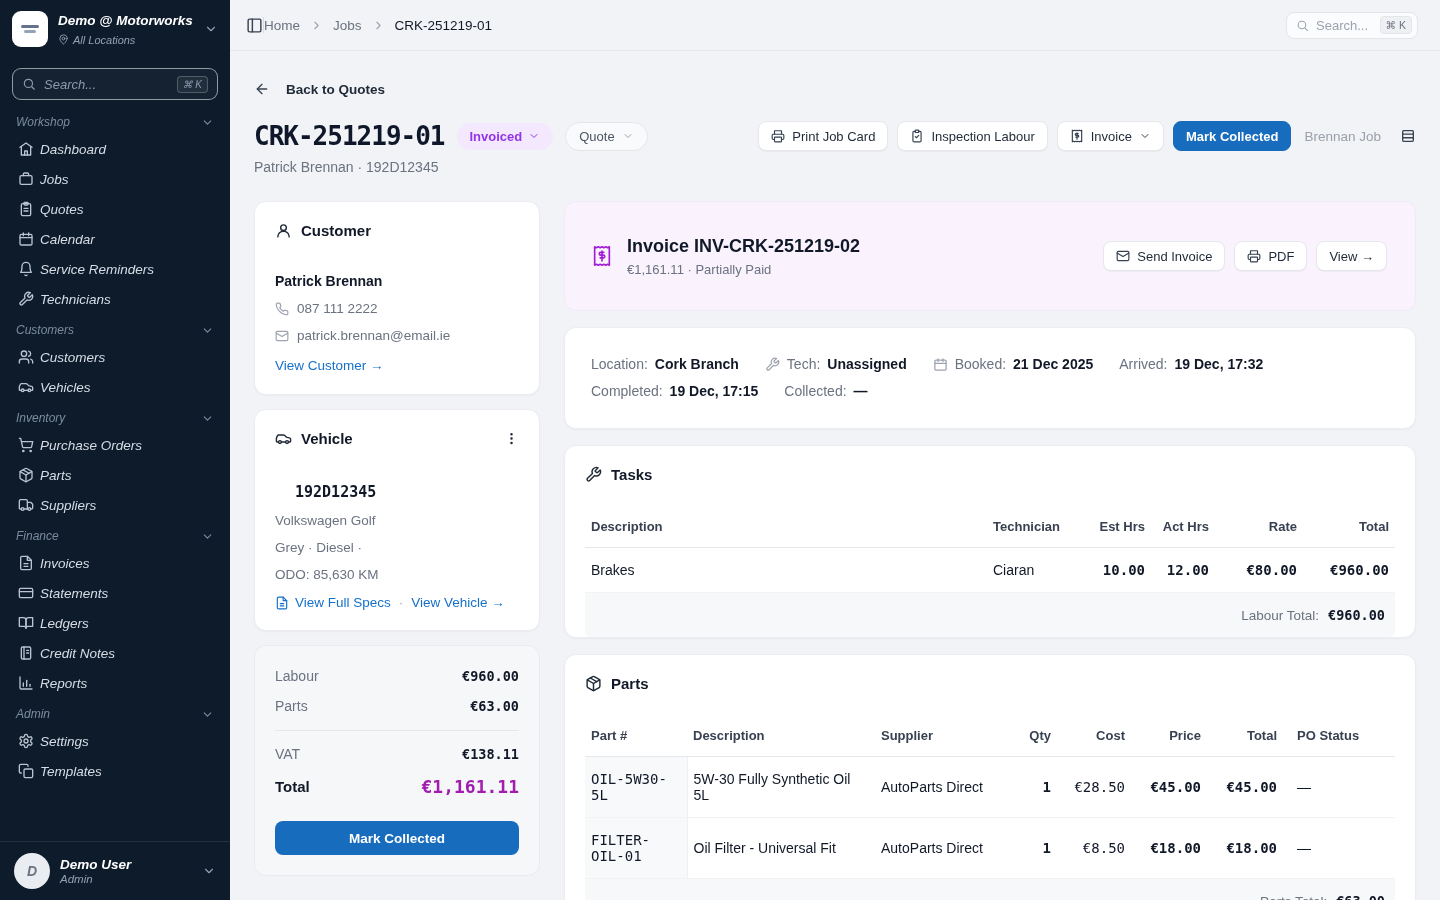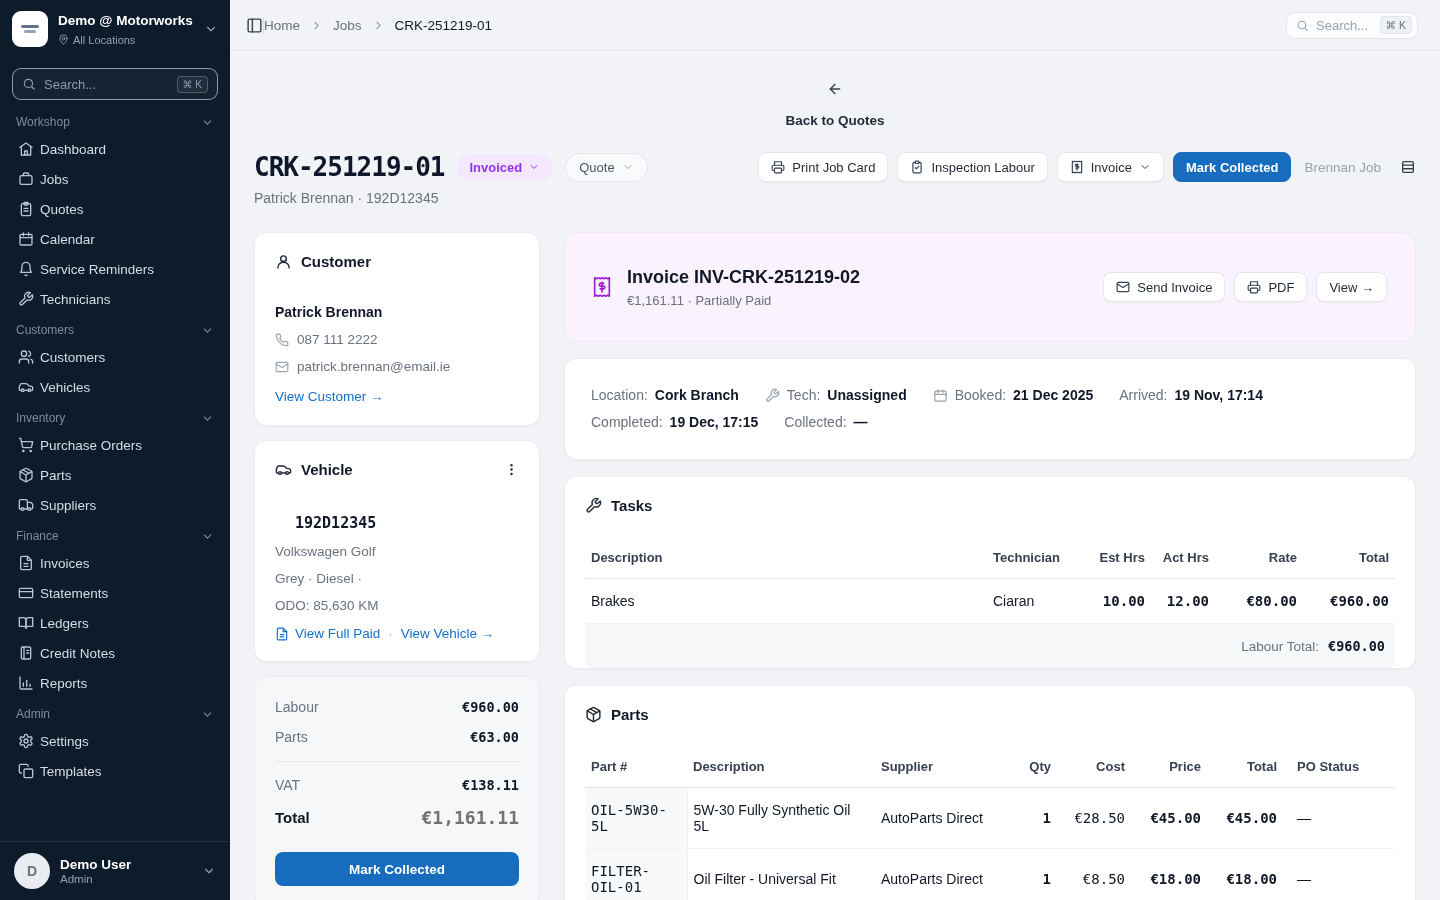--- a/index.html
+++ b/index.html
@@ -2,21 +2,21 @@
 <html><head>
 <meta charset="utf-8">
 <style>
   * { margin:0; padding:0; box-sizing:border-box; }
   html,body { width:1440px; height:900px; overflow:hidden; }
   body { display:flex; font-family:"Liberation Sans",sans-serif; background:#f1f3f6; color:#111827; }
   svg.ic { width:16px; height:16px; fill:none; stroke:currentColor; stroke-width:2; stroke-linecap:round; stroke-linejoin:round; flex:none; }
   .mono { font-family:"DejaVu Sans Mono","Liberation Mono",monospace; }
 
   
-  .sidebar { width:230px; min-width:230px; background:#0d1b2b; color:#dbe2ea; display:flex; flex-direction:column; }
+  .sidebar { width:230px; min-width:230px; background:#0d1b2b; color:#dbe2ea; display:flex; flex-direction:column;font-style:italic; }
   .org { display:flex; align-items:center; gap:10px; padding:11px 12px; }
   .org-logo { width:36px; height:36px; background:#ffffff; border-radius:9px; display:flex; flex-direction:column; align-items:center; justify-content:center; gap:2px; }
   .org-logo i { display:block; width:18px; height:3px; border-radius:2px; background:#64748b; }
   .org-logo i.b2 { width:12px; background:#94a3b8; }
   .org-meta { flex:1; min-width:0; }
   .org-name { font-size:13.5px; font-weight:700; color:#fff; white-space:nowrap; }
   .org-loc { display:flex; align-items:center; gap:4px; font-size:11px; color:#93a0b3; margin-top:6px; }
   .org-loc svg { width:11px; height:11px; }
   .org-chev { color:#93a0b3; }
   .side-search { margin:10px 12px 4px; height:32px; border:1px solid rgba(255,255,255,.55); border-radius:9px; display:flex; align-items:center; gap:8px; padding:0 9px; color:#8e9aab; font-size:13px; background:rgba(255,255,255,.03); }
@@ -39,21 +39,21 @@
   .tb-toggle { color:#374151; cursor:pointer; display:flex; }
   .tb-sep { width:1px; height:16px; background:#d8dbe0; }
   .crumbs { display:flex; align-items:center; gap:10px; font-size:13.5px; color:#6b7280; }
   .crumbs svg { width:13px; height:13px; color:#9ca3af; }
   .crumb-cur { color:#111827; font-weight:500; }
   .tb-search { margin-left:auto; width:132px; height:27px; background:#fbfcfd; border:1px solid #e3e5e9; border-radius:8px; display:flex; align-items:center; gap:7px; padding:0 5px 0 9px; color:#9ca3af; font-size:13px; cursor:pointer; }
   .tb-search svg { width:13px; height:13px; }
   .tb-kbd { margin-left:auto; font-size:10.5px; color:#6b7280; background:#eef0f3; border:1px solid #e3e5e9; border-radius:4px; padding:2px 5px; white-space:nowrap; }
 
   .content { padding:30px 24px 0; flex:1; overflow:hidden; }
-  .back-row { display:flex; align-items:center; gap:16px; font-size:13.5px; font-weight:600; color:#1f2937; margin-bottom:24px; cursor:pointer;flex-direction:column; }
+  .back-row { display:flex; align-items:center; gap:16px; font-size:13.5px; font-weight:600; color:#1f2937; margin-bottom:24px; cursor:pointer; }
   .back-row svg { width:16px; height:16px; color:#374151; }
 
   .title-row { display:flex; align-items:center; gap:12px; }
   .job-title { font-family:"DejaVu Sans Mono","Liberation Mono",monospace; font-size:26px; font-weight:700; letter-spacing:-1px; color:#0f172a; }
   .badge-status { display:flex; align-items:center; gap:6px; background:#f4e8fe; color:#9333ea; font-size:13px; font-weight:600; border-radius:999px; padding:6px 13px; cursor:pointer; }
   .badge-status svg { width:12px; height:12px; }
   .pill-quote { display:flex; align-items:center; gap:7px; border:1px solid #e4e6ea; color:#4b5563; font-size:13px; font-weight:500; border-radius:999px; padding:6px 13px; background:rgba(255,255,255,.55); cursor:pointer; }
   .pill-quote svg { width:12px; height:12px; color:#9ca3af; }
   .title-actions { margin-left:auto; display:flex; align-items:center; gap:9px; }
   .btn { display:flex; align-items:center; gap:7px; height:30px; padding:0 12px; border-radius:8px; background:#fff; border:1px solid #e5e7eb; box-shadow:0 1px 1px rgba(16,24,40,.04); font-size:13px; font-weight:500; color:#1f2937; cursor:pointer; white-space:nowrap; }
@@ -83,21 +83,21 @@
   .veh-links { display:flex; align-items:center; gap:8px; margin-top:13px; font-size:13.5px; }
   .veh-links svg { width:14px; height:14px; }
   .dot-sep { color:#9ca3af; }
 
   .totals { background:#f6f7f9; border:1px solid #e9ebee; border-radius:12px; padding:22px 20px 20px; }
   .t-row { display:flex; justify-content:space-between; align-items:center; margin-bottom:14px; }
   .t-label { font-size:14px; color:#6b7280; }
   .t-val { font-size:13.5px; font-weight:600; color:#111827; }
   .t-div { height:1px; background:#e5e7eb; margin:16px 0 15px; }
   .t-total-label { font-size:15px; font-weight:700; color:#111827; }
-  .t-total-val { font-size:18px; font-weight:700; color:#737373; }
+  .t-total-val { font-size:18px; font-weight:700; color:#a21caf; }
   .collect-btn { width:100%; height:34px; background:#176cbe; color:#fff; border:none; border-radius:8px; font-size:13.5px; font-weight:600; font-family:inherit; margin-top:10px; cursor:pointer; }
 
   .banner { background:#faf3fd; border:1px solid #f3e8fb; border-radius:12px; min-height:110px; display:flex; align-items:center; gap:14px; padding:20px 28px 20px 26px; }
   .banner-icon { color:#a21cd6; display:flex; }
   .banner-icon svg { width:22px; height:22px; stroke-width:1.8; }
   .banner-title { font-size:18px; font-weight:700; color:#111827; }
   .banner-sub { font-size:13px; color:#6b7280; margin-top:5px; }
   .banner-actions { margin-left:auto; display:flex; gap:9px; }
 
   .info-card { padding:24px 26px; font-size:14px; line-height:25px; }
@@ -591,21 +591,21 @@
           </div>
           <div class="veh-reg">192D12345</div>
           <div class="veh-line">Volkswagen Golf</div>
           <div class="veh-line">Grey · Diesel ·</div>
           <div class="veh-line">ODO: 85,630 KM</div>
           <div class="veh-links">
             <span class="blue-link">
               <svg class="ic">
                   <use href="#i-file-text"></use>
                 </svg>
-              <span>View Full Paid</span>
+              <span>View Full Specs</span>
             </span>
             <span class="dot-sep">·</span>
             <span class="blue-link">View Vehicle →</span>
           </div>
         </div>
 
         <div class="totals">
           <div class="t-row">
             <span class="t-label">Labour</span>
             <span class="t-val mono">€960.00</span>
@@ -673,21 +673,21 @@
             </span>
             <span class="info-item">
               <svg class="ic">
                   <use href="#i-calendar"></use>
                 </svg>
               <span class="i-label">Booked:</span>
               <span class="i-val">21 Dec 2025</span>
             </span>
             <span class="info-item">
               <span class="i-label">Arrived:</span>
-              <span class="i-val">19 Nov, 17:14</span>
+              <span class="i-val">19 Dec, 17:32</span>
             </span>
             <span class="info-item">
               <span class="i-label">Completed:</span>
               <span class="i-val">19 Dec, 17:15</span>
             </span>
             <span class="info-item">
               <span class="i-label">Collected:</span>
               <span class="i-val">—</span>
             </span>
           </div>

